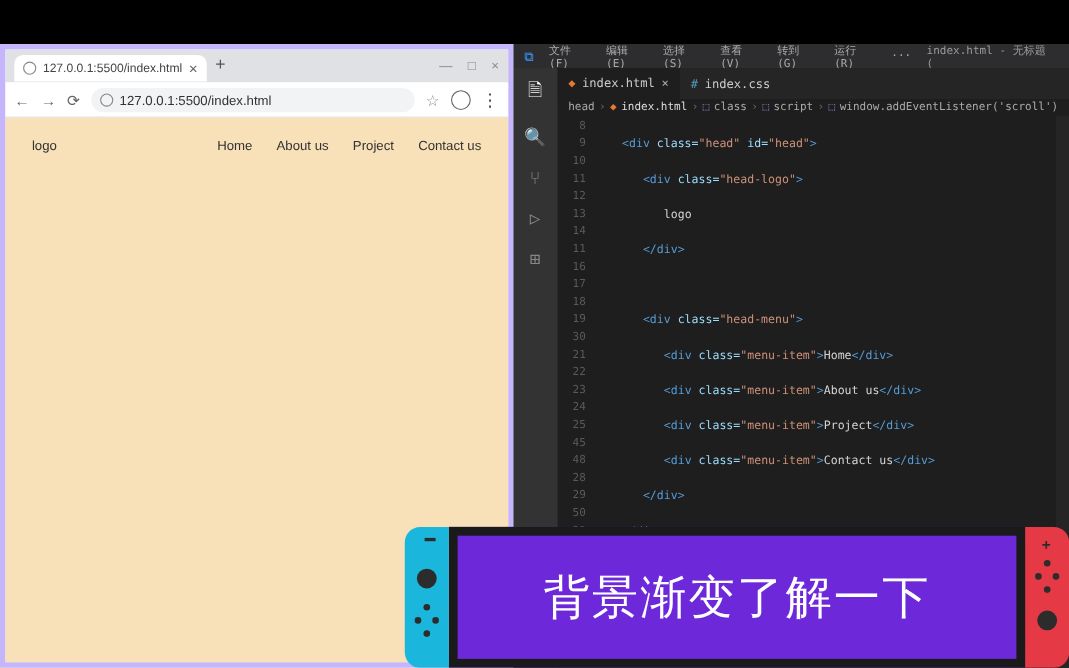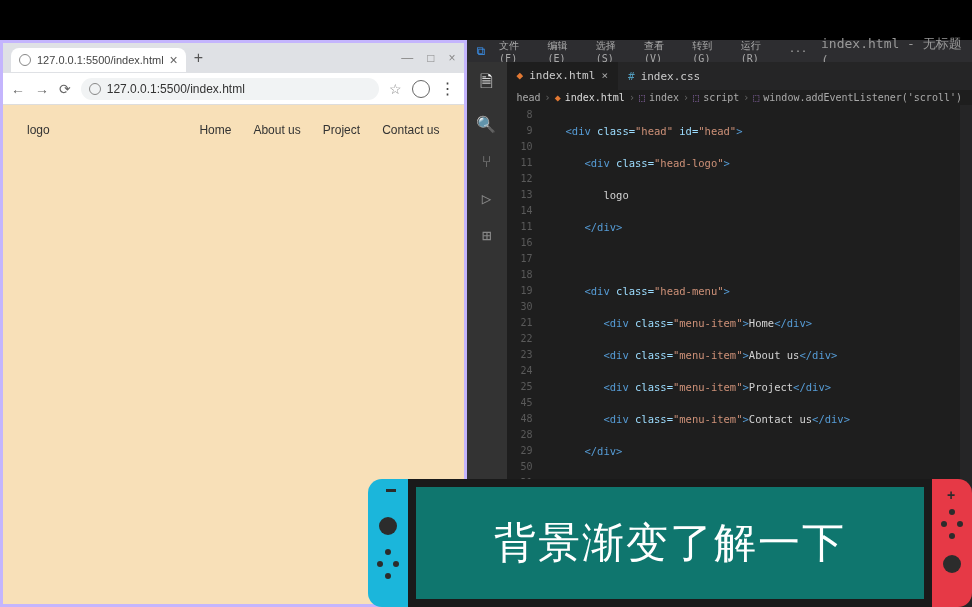--- a/index.html
+++ b/index.html
@@ -3,21 +3,21 @@
 <meta charset="utf-8">
 <style>
 * { margin: 0; padding: 0; box-sizing: border-box; }
 body { font-family: Arial, sans-serif; background: #fff; width: 972px; height: 607px; overflow: hidden; position: relative; }
 
 .topbar { background: #000; height: 40px; width: 100%; }
 
 .container { display: flex; height: 567px; }
 
 
-.browser { width: 577px; background: #fff; border: 3px solid #c4b5fd; display: flex; flex-direction: column; }
+.browser { width: 577px; background: #fff; border: 5px solid #c4b5fd; display: flex; flex-direction: column; }
 .browser-tabs { background: #dfe1e5; height: 30px; display: flex; align-items: center; padding: 0 8px; }
 .tab { background: #fff; border-radius: 8px 8px 0 0; padding: 4px 8px; display: flex; align-items: center; gap: 6px; font-size: 11px; color: #444; margin-top: 4px; }
 .tab-favicon { width: 12px; height: 12px; border: 1px solid #888; border-radius: 50%; display: inline-block; }
 .tab-close { color: #666; font-size: 14px; cursor: pointer; }
 .new-tab { color: #555; font-size: 16px; margin-left: 8px; cursor: pointer; }
 .win-controls { margin-left: auto; display: flex; gap: 14px; color: #888; font-size: 12px; cursor: pointer; }
 .addr-bar { background: #fff; height: 32px; display: flex; align-items: center; padding: 0 8px; border-bottom: 1px solid #ddd; gap: 10px; }
 .addr-bar .nav-btn { color: #666; font-size: 14px; cursor: pointer; }
 .addr-input { flex: 1; display: flex; align-items: center; gap: 6px; font-size: 12px; color: #333; padding: 4px 8px; border-radius: 12px; background: #f1f3f4; }
 .addr-icon { width: 12px; height: 12px; border: 1px solid #888; border-radius: 50%; display: inline-block; }
@@ -28,21 +28,21 @@
 .page { flex: 1; background: #f8e0b8; padding: 18px 24px; overflow-y: auto; }
 .head { display: flex; justify-content: space-between; align-items: center; }
 .head-logo { font-size: 12px; color: #333; }
 .head-menu { display: flex; gap: 22px; font-size: 12px; color: #333; }
 .menu-item { cursor: pointer; }
 
 
 .editor { flex: 1; background: #252526; color: #ccc; display: flex; flex-direction: column; font-family: Consolas, monospace; font-size: 11px; }
 .editor-menubar { background: #2d2d30; height: 22px; display: flex; align-items: center; padding: 0 10px; gap: 14px; color: #aaa; font-size: 10px; }
 .vscode-icon { color: #3b99fc; font-size: 12px; }
-.editor-title-right { margin-left: auto; font-size: 13px; color: #999; }
+.editor-title-right { margin-left: auto; font-size: 10px; color: #999; }
 .editor-body { flex: 1; display: flex; }
 .activity-bar { width: 40px; background: #333333; display: flex; flex-direction: column; align-items: center; padding-top: 8px; gap: 18px; }
 .act-icon { color: #888; font-size: 16px; cursor: pointer; }
 .act-icon.active { color: #fff; }
 .editor-main { flex: 1; display: flex; flex-direction: column; }
 .tabs-row { background: #252526; height: 28px; display: flex; align-items: center; }
 .ed-tab { padding: 0 10px; height: 100%; display: flex; align-items: center; gap: 6px; font-size: 11px; cursor: pointer; }
 .ed-tab.active { background: #1e1e1e; border-bottom: 1px solid #1e1e1e; }
 .file-icon-html { color: #e37933; }
 .file-icon-css { color: #519aba; }
@@ -64,21 +64,21 @@
 
 .switch-overlay { position: absolute; left: 368px; bottom: 0; width: 604px; height: 128px; display: flex; }
 .joycon-l { width: 40px; background: #1bb6db; border-radius: 14px 0 0 14px; position: relative; }
 .joycon-l .stick { width: 18px; height: 18px; background: #2c2c2c; border-radius: 50%; position: absolute; top: 38px; left: 11px; }
 .joycon-l .dot { width: 6px; height: 6px; background: #2c2c2c; border-radius: 50%; position: absolute; }
 .joycon-l .d1 { top: 70px; left: 17px; }
 .joycon-l .d2 { top: 82px; left: 9px; }
 .joycon-l .d3 { top: 82px; left: 25px; }
 .joycon-l .d4 { top: 94px; left: 17px; }
 .joycon-l .minus { position: absolute; top: 10px; left: 18px; width: 10px; height: 3px; background: #2c2c2c; }
-.switch-screen { flex: 1; background: #0f766e; display: flex; align-items: center; justify-content: center; border: 8px solid #1a1a1a; }
+.switch-screen { flex: 1; background: #6d28d9; display: flex; align-items: center; justify-content: center; border: 8px solid #1a1a1a; }
 .switch-text { color: #fff; font-size: 42px; font-weight: 400; letter-spacing: 2px; }
 .joycon-r { width: 40px; background: #e63946; border-radius: 0 14px 14px 0; position: relative; }
 .joycon-r .plus { position: absolute; top: 8px; left: 15px; color: #2c2c2c; font-size: 14px; font-weight: bold; }
 .joycon-r .dot { width: 6px; height: 6px; background: #2c2c2c; border-radius: 50%; position: absolute; }
 .joycon-r .b1 { top: 30px; left: 17px; }
 .joycon-r .b2 { top: 42px; left: 9px; }
 .joycon-r .b3 { top: 42px; left: 25px; }
 .joycon-r .b4 { top: 54px; left: 17px; }
 .joycon-r .stick { width: 18px; height: 18px; background: #2c2c2c; border-radius: 50%; position: absolute; top: 76px; left: 11px; }
 </style>
@@ -160,21 +160,21 @@
             <span>index.css</span>
           </div>
         </div>
         <div class="breadcrumbs">
           <span>head</span>
           <span class="bc-sep">›</span>
           <span class="bc-ico">◆</span>
           <span class="bc-file">index.html</span>
           <span class="bc-sep">›</span>
           <span class="bc-ico2">⬚</span>
-          <span>index</span>
+          <span>class</span>
           <span class="bc-sep">›</span>
           <span class="bc-ico2">⬚</span>
           <span>script</span>
           <span class="bc-sep">›</span>
           <span class="bc-ico2">⬚</span>
           <span>window.addEventListener('scroll')</span>
         </div>
         <div class="code-area">
           <div class="gutter">
             <div>8</div>

